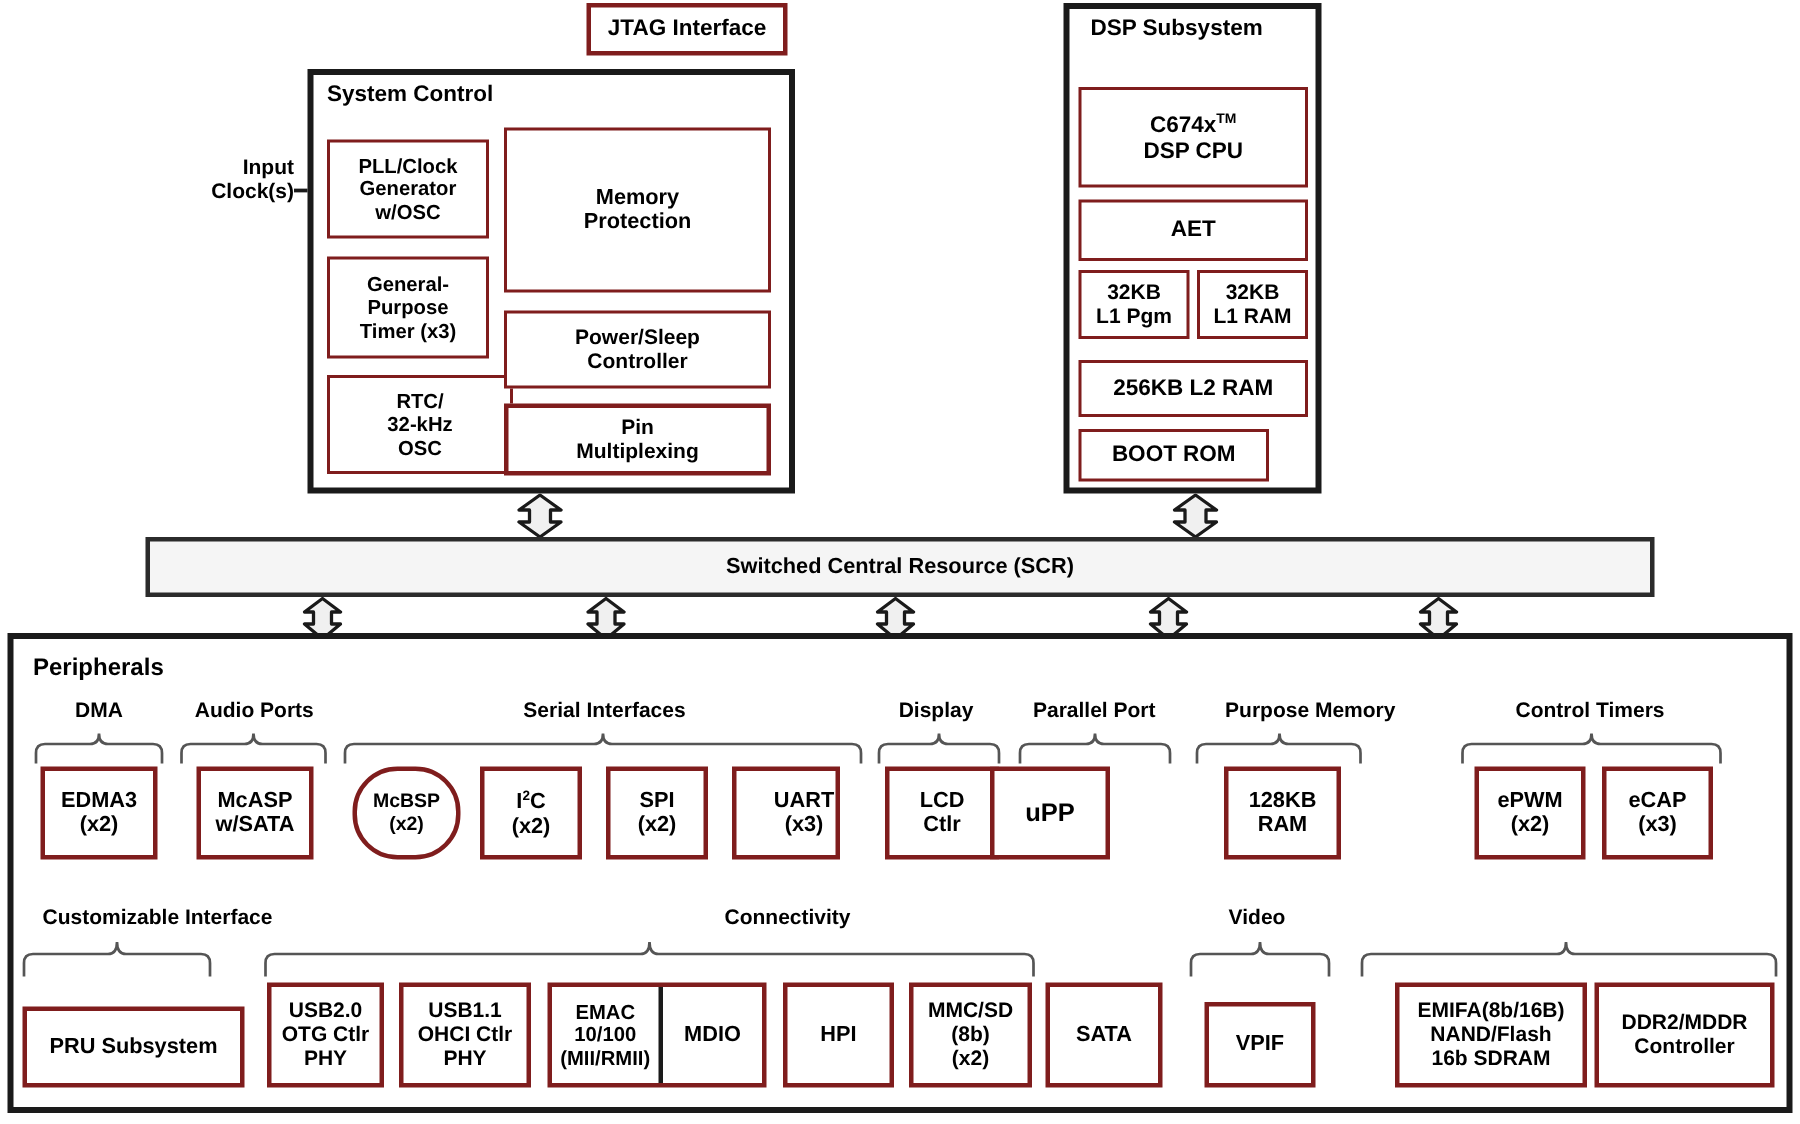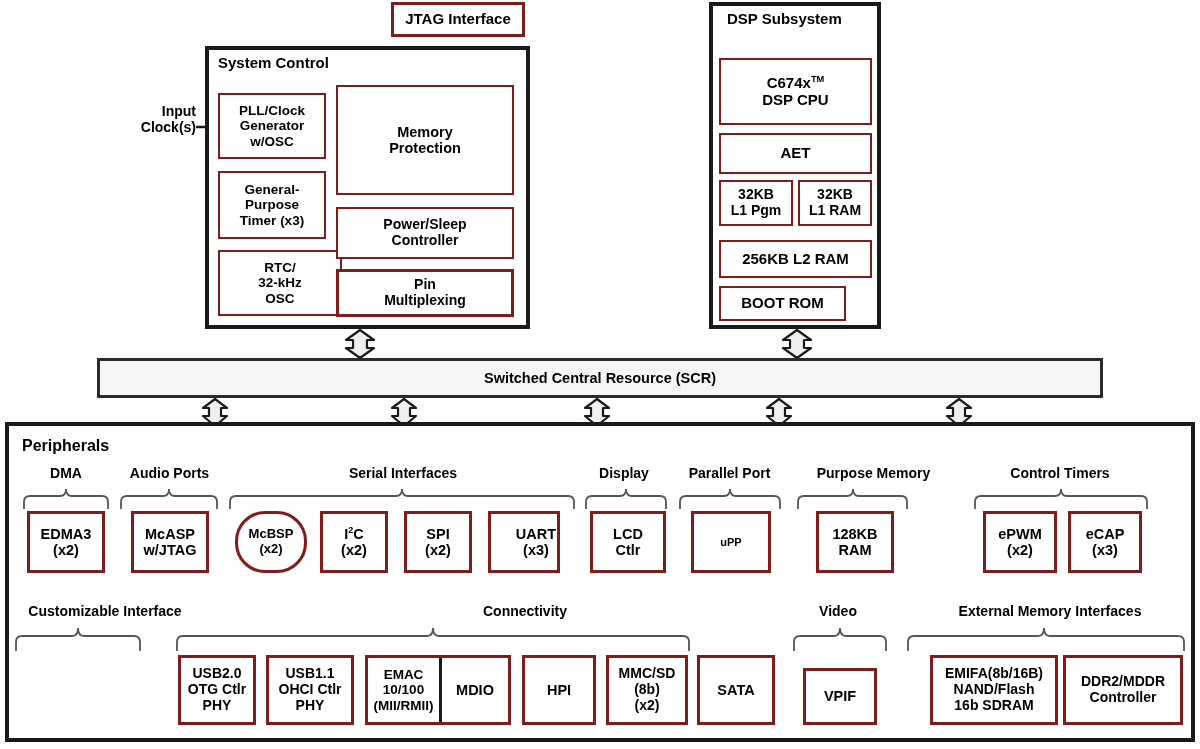--- a/index.html
+++ b/index.html
@@ -180,62 +180,62 @@
   <svg class="bracket" style="left:796px; top:484px;" width="115" height="26" viewBox="0 0 115 26">
     <path d="M2,25 L2,18 Q2,12 8,12 L51,12 Q57,12 57,5 Q57,12 63,12 L105,12 Q111,12 111,18 L111,25" fill="none" stroke="#555" stroke-width="1.8"></path>
   </svg>
   <svg class="bracket" style="left:973px; top:484px;" width="178" height="26" viewBox="0 0 178 26">
     <path d="M2,25 L2,18 Q2,12 8,12 L82,12 Q88,12 88,5 Q88,12 94,12 L168,12 Q174,12 174,18 L174,25" fill="none" stroke="#555" stroke-width="1.8"></path>
   </svg>
 
   <div class="bx thick" style="left:27px; top:511px; width:78px; height:62px; font-size:14.5px;">EDMA3
 (x2)</div>
   <div class="bx thick" style="left:131px; top:511px; width:78px; height:62px; font-size:14.5px;">McASP
-w/JTAG</div>
+w/SATA</div>
 
   <div class="bx thick" style="left:235px; top:511px; width:72px; height:62px; font-size:13px;border-radius:30px;">McBSP
 (x2)</div>
   <div class="bx thick" style="left:320px; top:511px; width:68px; height:62px; font-size:14.5px; flex-direction:column;">
     <span>I<sup>2</sup>C</span>
     <span>(x2)</span>
   </div>
   <div class="bx thick" style="left:404px; top:511px; width:68px; height:62px; font-size:14.5px;">SPI
 (x2)</div>
   <div class="bx thick" style="left:488px; top:511px; width:72px; height:62px; font-size:14.5px;padding-left:24px;">UART
 (x3)</div>
 
   <div class="bx thick" style="left:590px; top:511px; width:76px; height:62px; font-size:14.5px;">LCD
 Ctlr</div>
-  <div class="bx thick" style="left:691px; top:511px; width:80px; height:62px; font-size:11px;">uPP</div>
+  <div class="bx thick" style="left:660px; top:511px; width:80px; height:62px; font-size:17px;">uPP</div>
   <div class="bx thick" style="left:816px; top:511px; width:78px; height:62px; font-size:14.5px;">128KB
 RAM</div>
 
   <div class="bx thick" style="left:983px; top:511px; width:74px; height:62px; font-size:14.5px;">ePWM
 (x2)</div>
   <div class="bx thick" style="left:1068px; top:511px; width:74px; height:62px; font-size:14.5px;">eCAP
 (x3)</div>
 
   <div class="grp-label" style="left:14px; top:603px; width:182px; font-size:14px;">Customizable Interface</div>
   <div class="grp-label" style="left:175px; top:603px; width:700px; font-size:14px;">Connectivity</div>
   <div class="grp-label" style="left:798px; top:603px; width:80px; font-size:14px;">Video</div>
-  <div class="grp-label" style="left:910px; top:603px; width:280px; font-size:14px;">External Memory Interfaces</div>
 
   <svg class="bracket" style="left:14px; top:622px;" width="132" height="30" viewBox="0 0 132 30">
     <path d="M2,29 L2,20 Q2,14 8,14 L58,14 Q64,14 64,6 Q64,14 70,14 L120,14 Q126,14 126,20 L126,29" fill="none" stroke="#555" stroke-width="1.8"></path>
   </svg>
   <svg class="bracket" style="left:175px; top:622px;" width="521" height="30" viewBox="0 0 521 30">
     <path d="M2,29 L2,20 Q2,14 8,14 L252,14 Q258,14 258,6 Q258,14 264,14 L508,14 Q514,14 514,20 L514,29" fill="none" stroke="#555" stroke-width="1.8"></path>
   </svg>
   <svg class="bracket" style="left:792px; top:622px;" width="98" height="30" viewBox="0 0 98 30">
     <path d="M2,29 L2,20 Q2,14 8,14 L42,14 Q48,14 48,6 Q48,14 54,14 L88,14 Q94,14 94,20 L94,29" fill="none" stroke="#555" stroke-width="1.8"></path>
   </svg>
   <svg class="bracket" style="left:906px; top:622px;" width="286" height="30" viewBox="0 0 286 30">
     <path d="M2,29 L2,20 Q2,14 8,14 L132,14 Q138,14 138,6 Q138,14 144,14 L272,14 Q278,14 278,20 L278,29" fill="none" stroke="#555" stroke-width="1.8"></path>
   </svg>
 
+  <div class="bx thick" style="left:15px; top:671px; width:148px; height:54px; font-size:14.5px;">PRU Subsystem</div>
 
   <div class="bx thick" style="left:178px; top:655px; width:78px; height:70px; font-size:14px;">USB2.0
 OTG Ctlr
 PHY</div>
   <div class="bx thick" style="left:266px; top:655px; width:88px; height:70px; font-size:14px;">USB1.1
 OHCI Ctlr
 PHY</div>
 
   <div class="bx thick" style="left:365px; top:655px; width:146px; height:70px; padding:0; display:block;">
     <div style="position:absolute; left:0; top:0; width:74px; height:100%; border-right:3px solid #1a1a1a;

